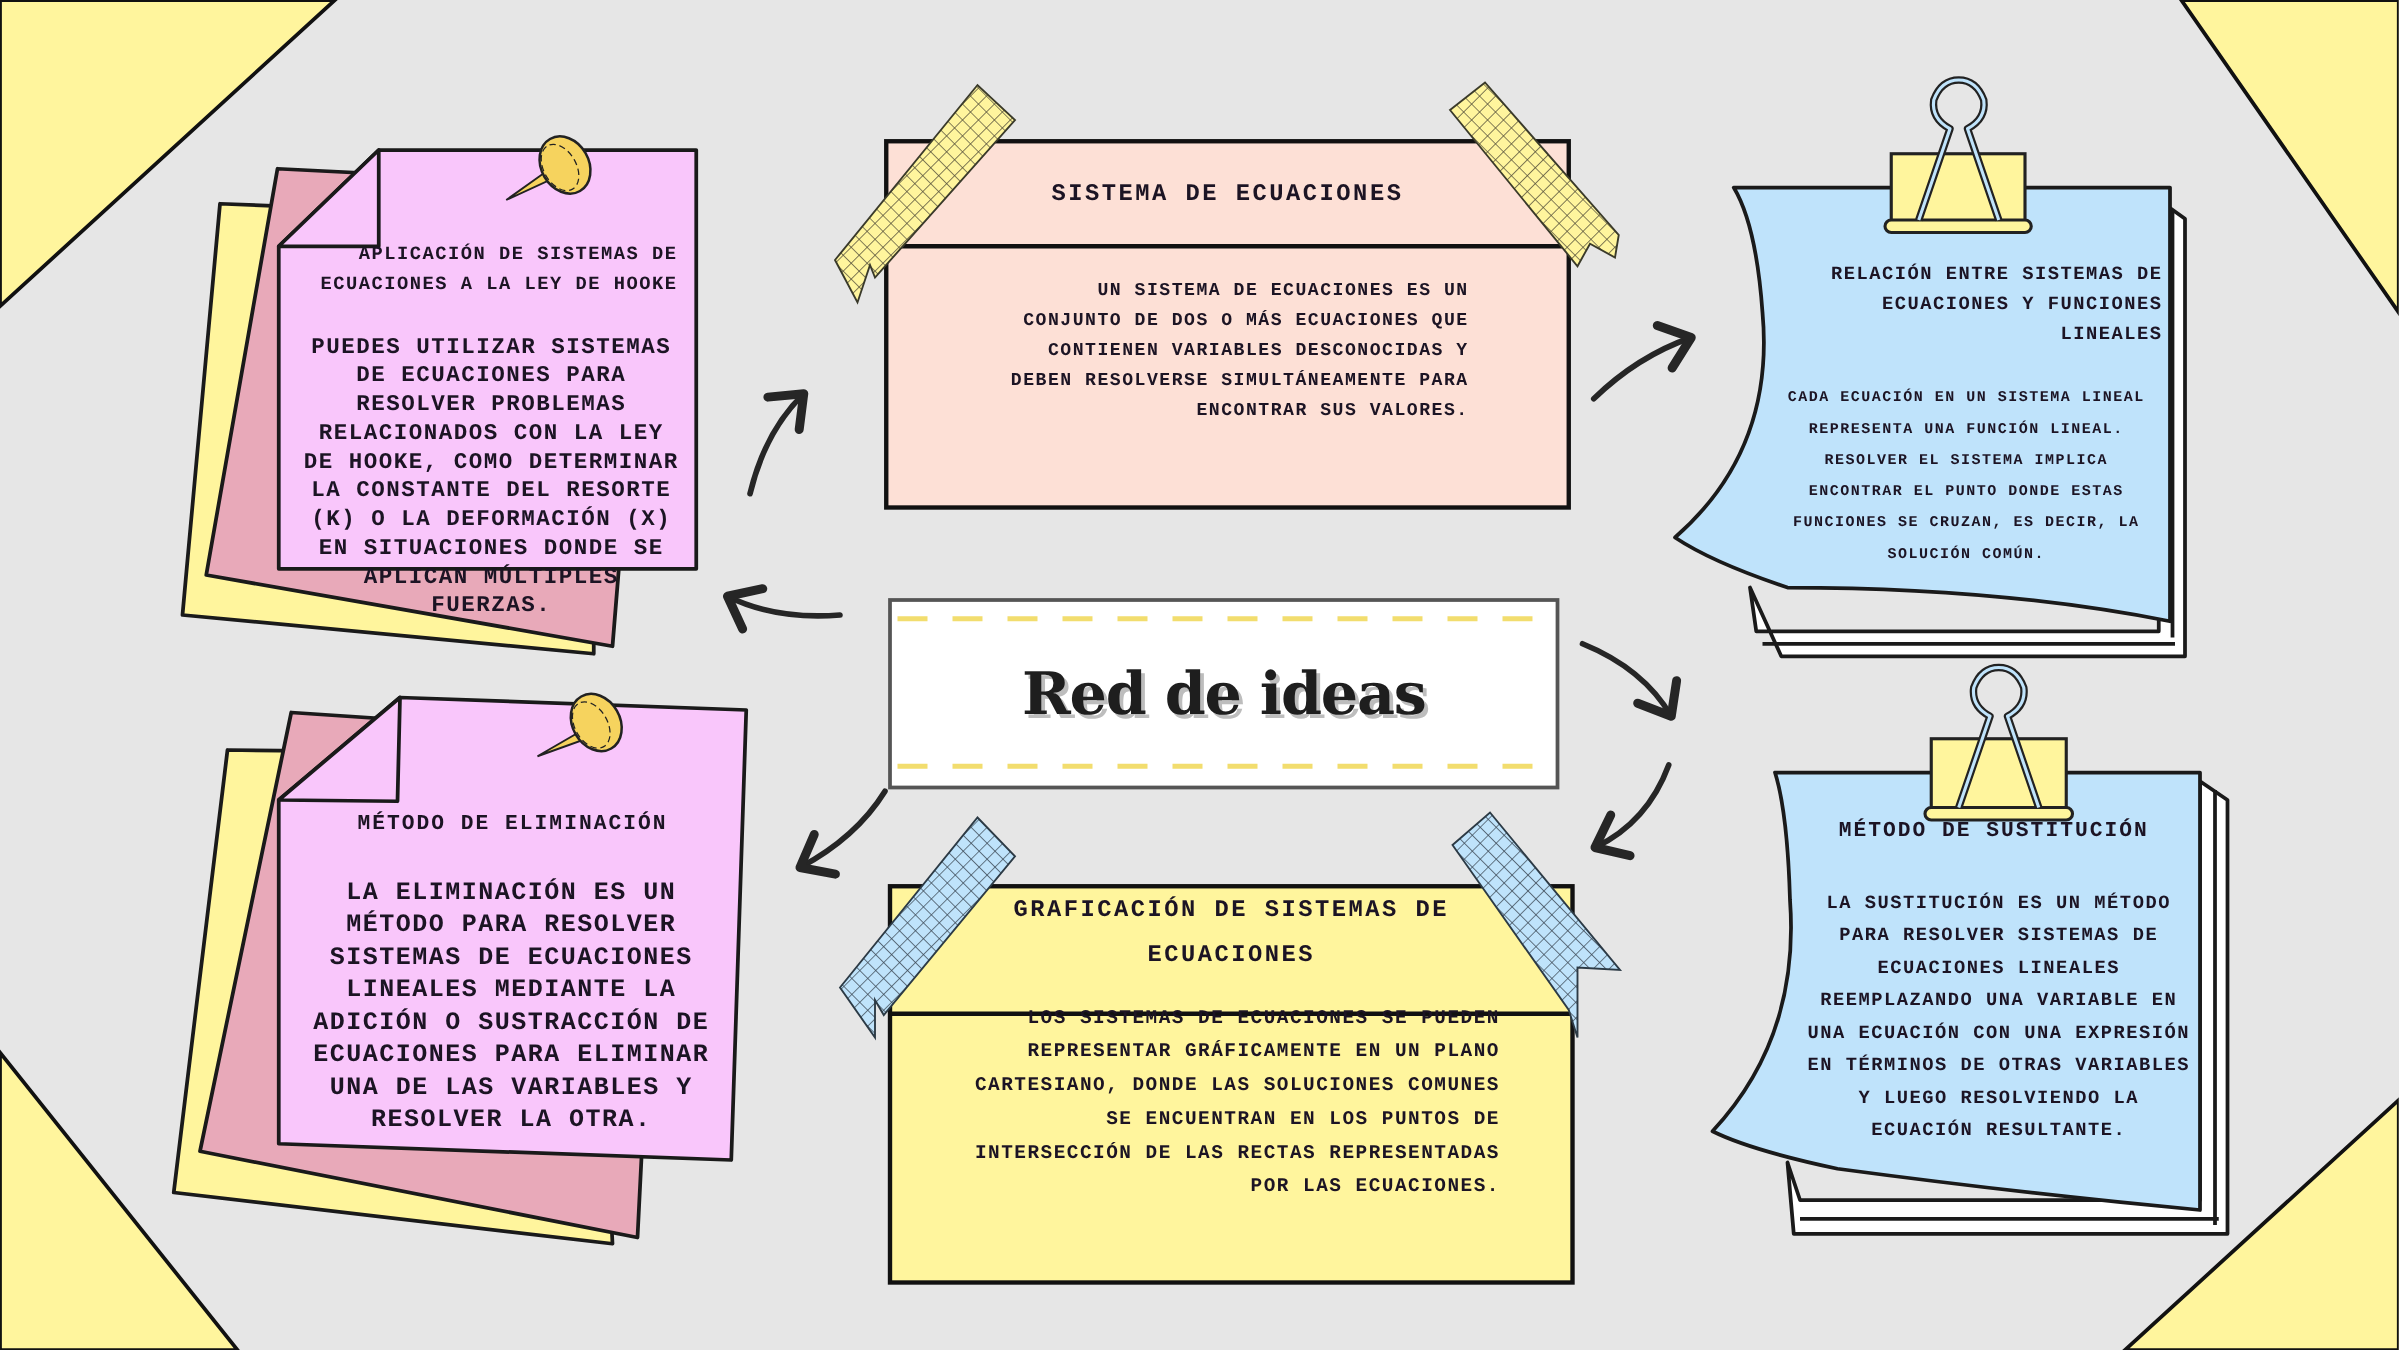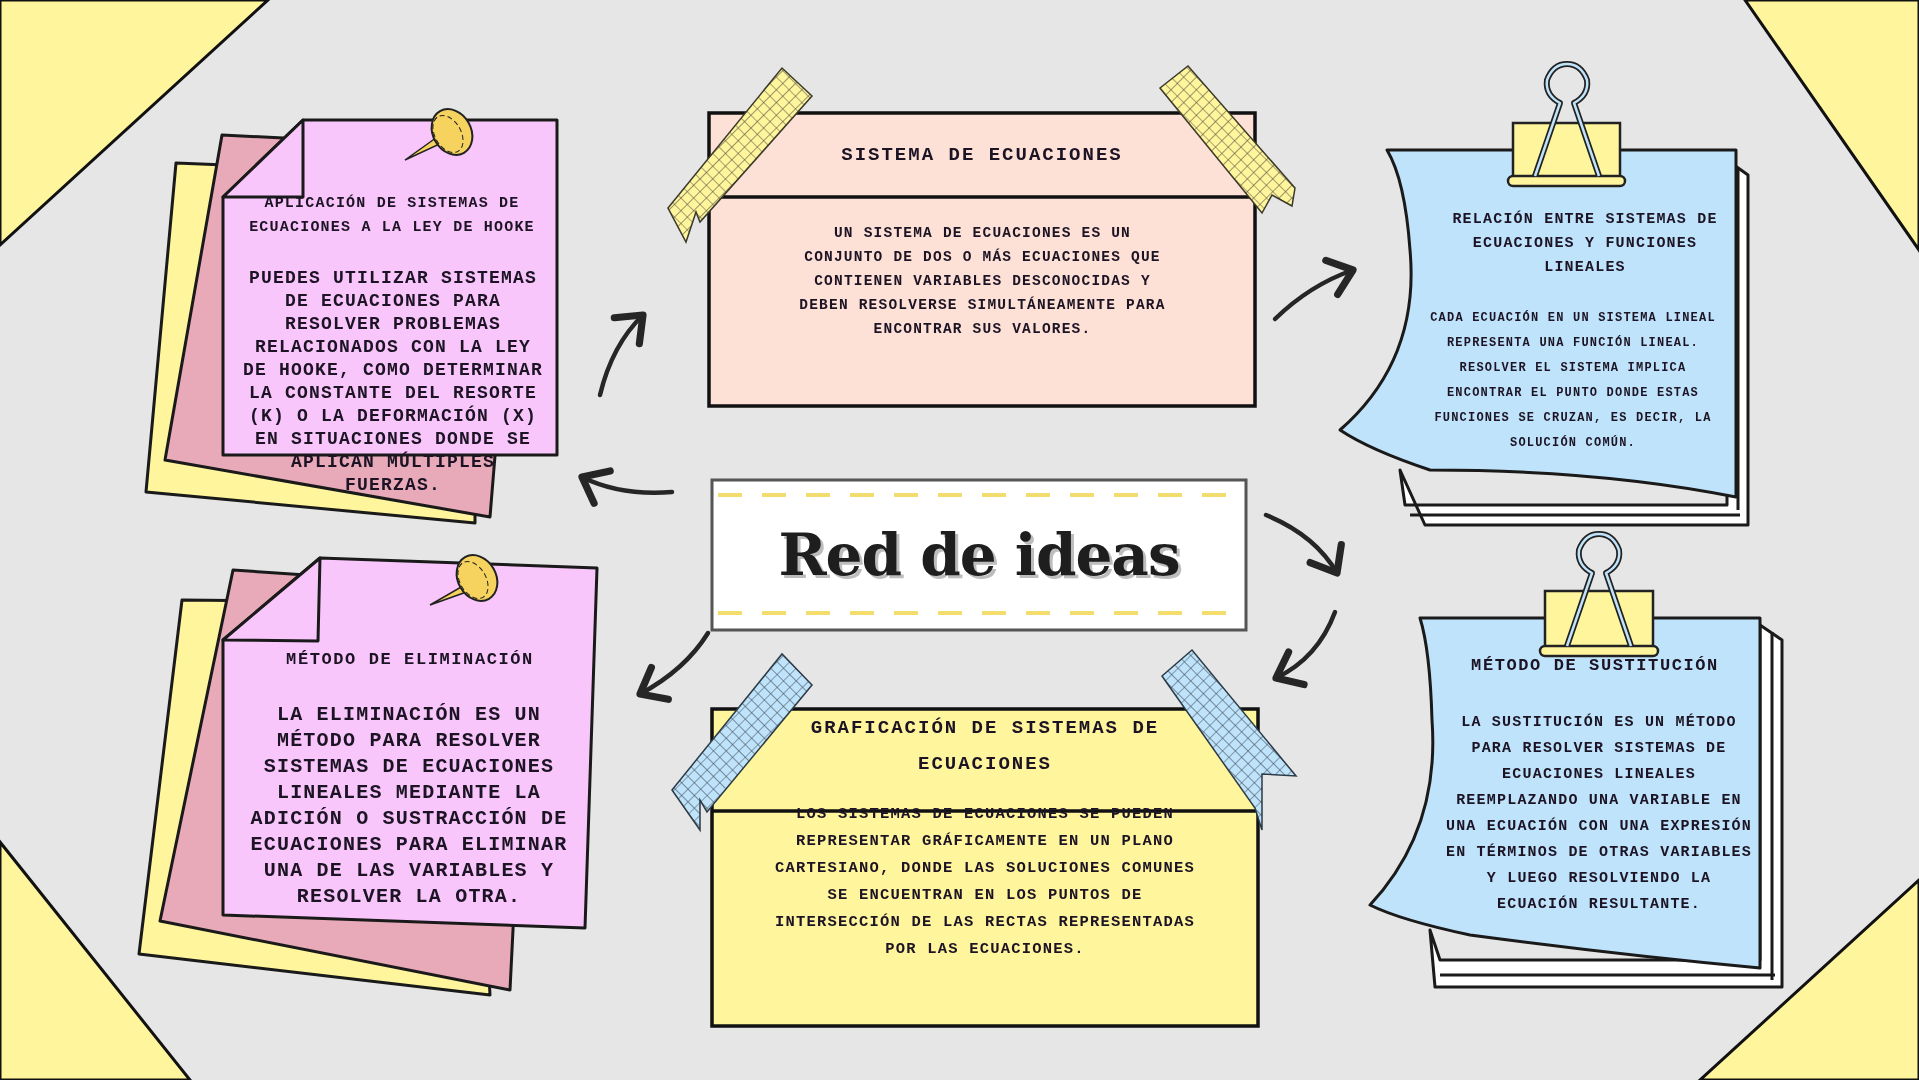--- a/index.html
+++ b/index.html
@@ -1,23 +1,23 @@
 <!DOCTYPE html>
 <html><head>
 <meta charset="utf-8">
 <style>
   html, body { margin: 0; padding: 0; }
   body { width: 1919px; height: 1080px; position: relative; overflow: hidden; background: #e6e6e6; font-family: "DejaVu Sans", sans-serif; }
   #canvas { position: absolute; left: 0; top: 0; width: 1919px; height: 1080px; }
   .txt { position: absolute; text-align: center; color: #1c1424; font-family: Liberation Mono, monospace; font-weight: bold; text-transform: uppercase; letter-spacing: 1.2px; }
-  .note-title { font-size: 15px; line-height: 24px; }
+  .note-title { font-size: 15px; line-height: 24px; text-align: right; }
   .note-body { font-size: 12px; line-height: 23.5px; }
   .box-title { font-size: 19px; letter-spacing: 2px; line-height: 36px; }
-  .box-body { font-size: 14.5px; line-height: 24px; }
-  .main-title { position: absolute; left: 712px; top: 480px; width: 534px; height: 150px; display: flex; align-items: center; justify-content: center; font-family: "DejaVu Serif", serif; font-weight: bold; font-size: 58px; color: #1e1e1e; text-shadow: 3px 3px 0 #bdbdbd; letter-spacing: -1px; }
+  .box-body { font-size: 14.5px; line-height: 24px; text-align: right; }
+  .main-title { position: absolute; left: 712px; top: 480px; width: 534px; height: 150px; display: flex; align-items: center; justify-content: center; font-family: "DejaVu Serif", serif; font-weight: bold; font-size: 47px; color: #1e1e1e; text-shadow: 3px 3px 0 #bdbdbd; letter-spacing: -1px; }
 </style>
 </head>
 <body>
 
 <svg id="canvas" viewBox="0 0 1919 1080" xmlns="http://www.w3.org/2000/svg">
   <defs>
     <pattern id="gridY" width="9" height="9" patternUnits="userSpaceOnUse" patternTransform="rotate(45)">
       <rect width="9" height="9" fill="#fff59d"></rect>
       <path d="M0 0 H9 M0 0 V9" stroke="#55503a" stroke-width="1.2" fill="none"></path>
     </pattern>

